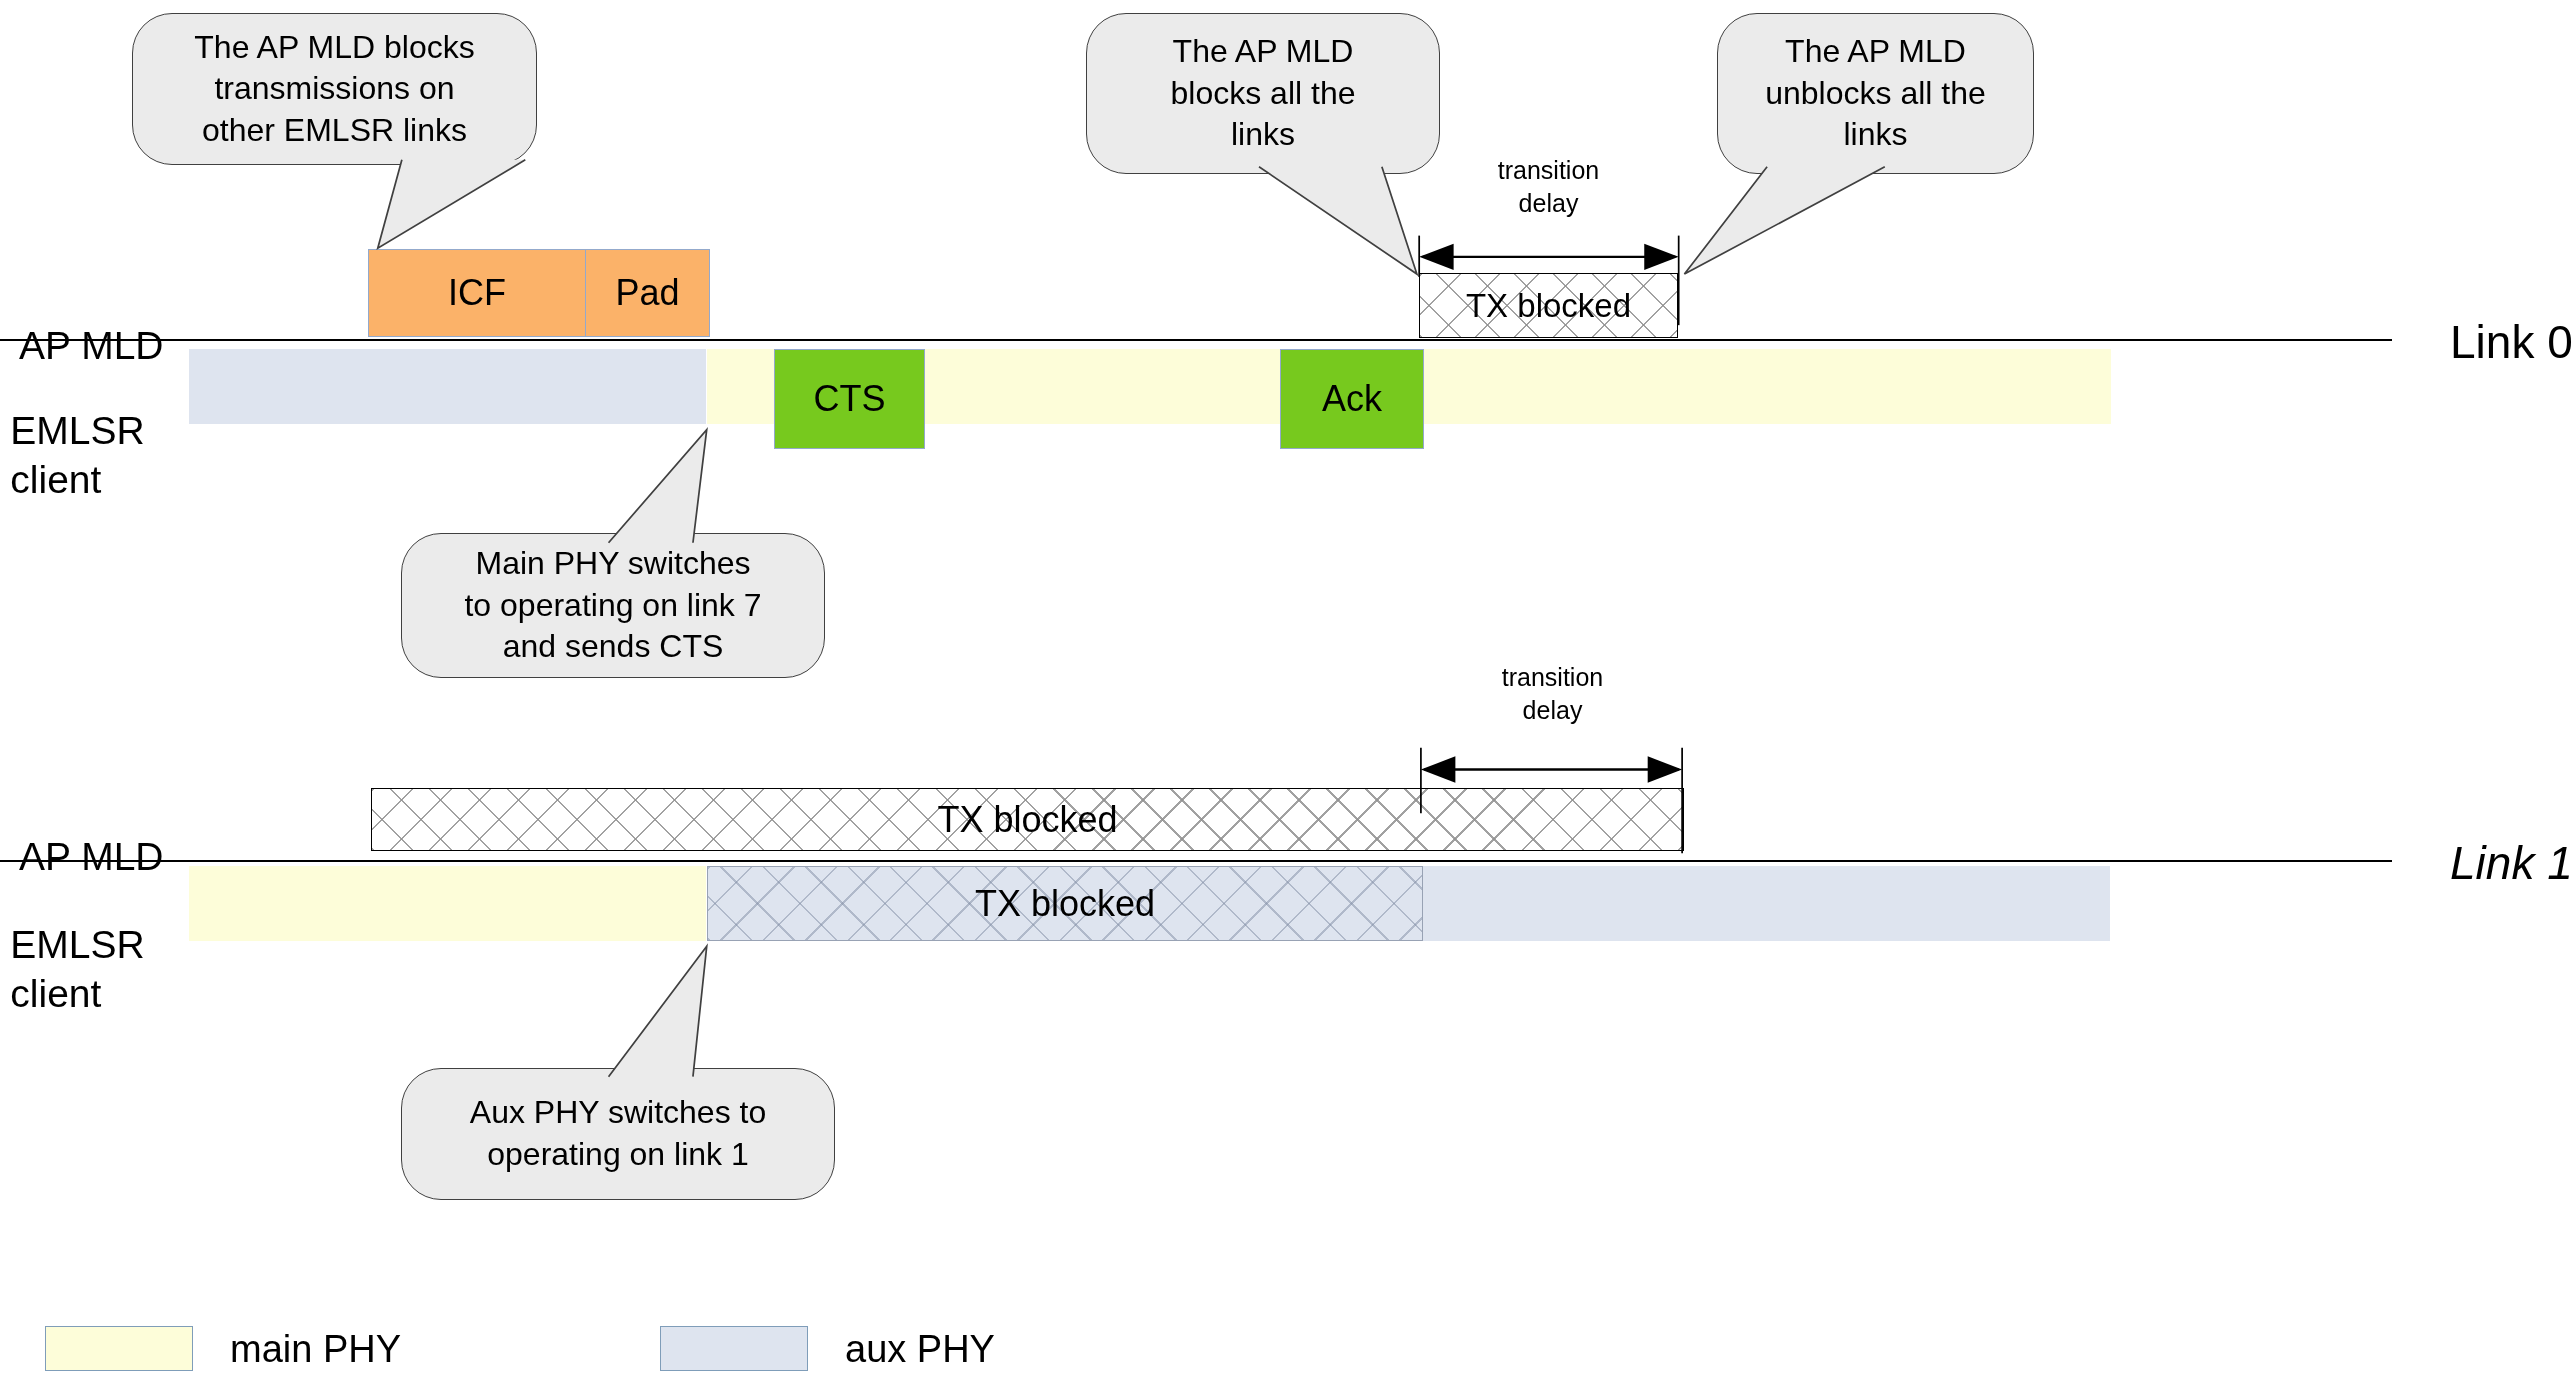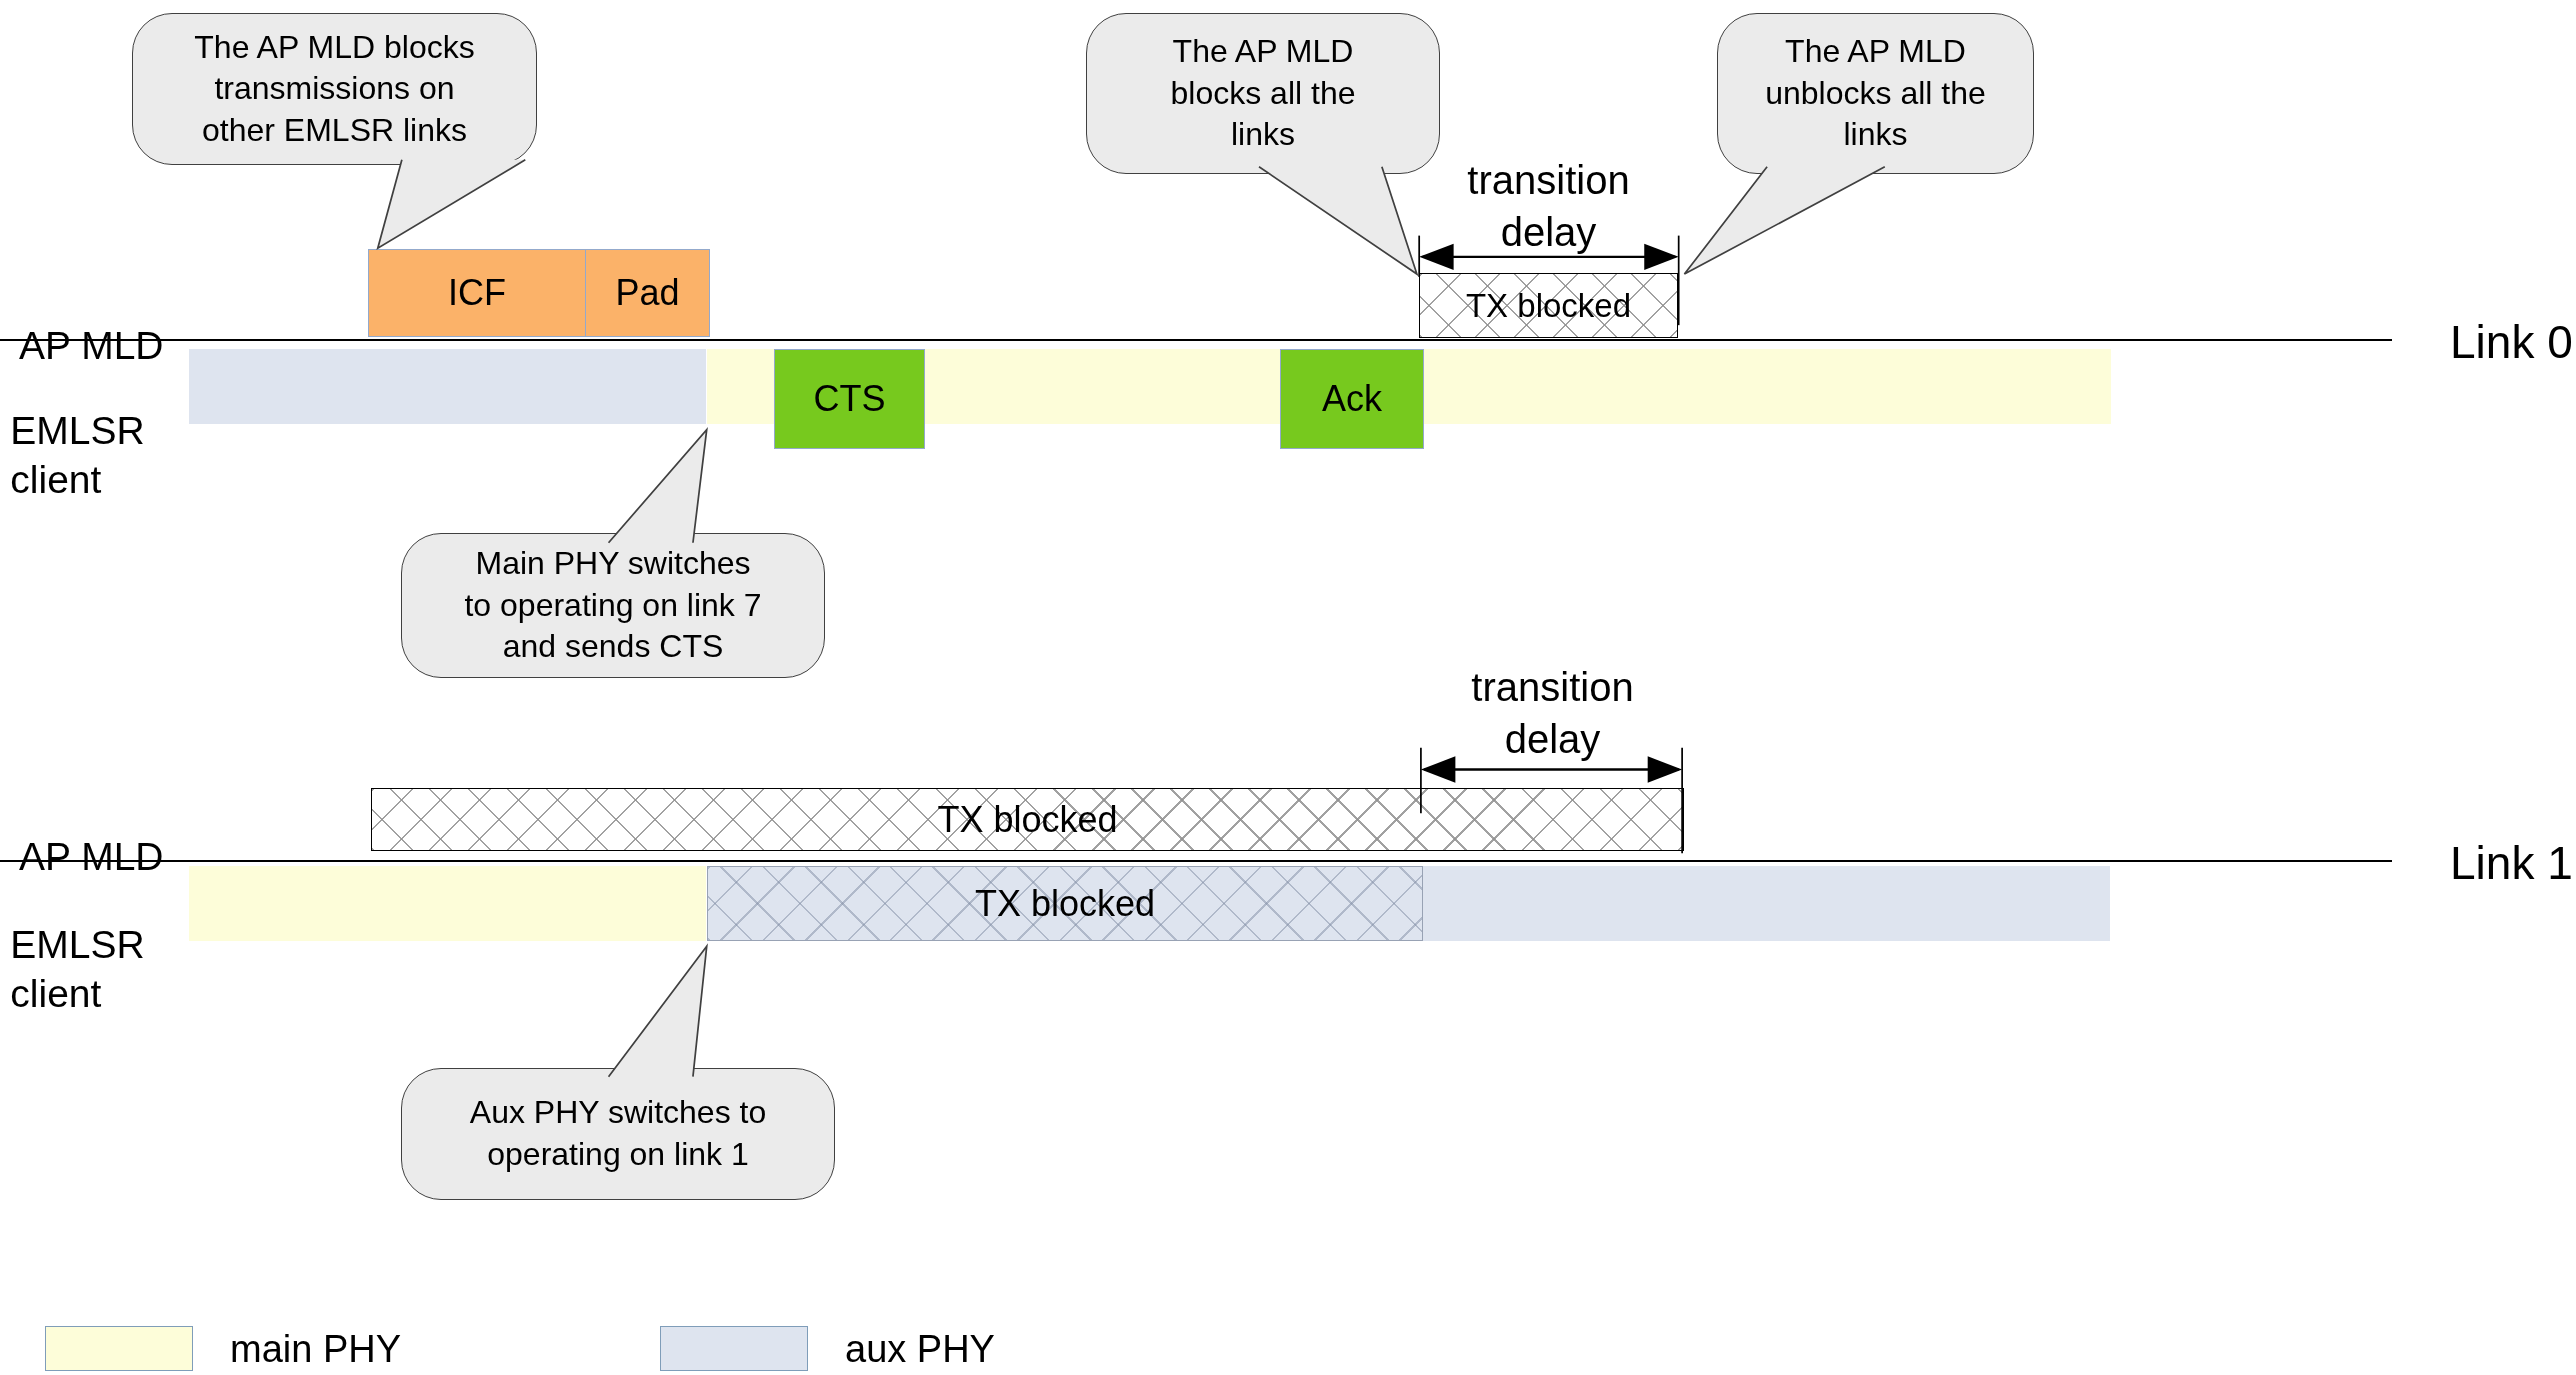--- a/index.html
+++ b/index.html
@@ -51,21 +51,21 @@
     display:flex;align-items:center;justify-content:center;
     font-size:36px;
     border:1.1px solid #98a2b4;
     box-sizing:border-box;
   }
   
   .rowlabel{position:absolute;font-size:39px;line-height:1.25;margin-top:40px;}
   .rowlabel.center{text-align:left;}
   .linklabel{position:absolute;font-size:46px;transform:translateY(-50%);}
   .sep{position:absolute;left:0;height:2.3px;background:#000;}
-  .td-label{position:absolute;width:321px;text-align:center;font-size:40px;line-height:1.3;}
+  .td-label{position:absolute;width:321px;text-align:center;font-size:25px;line-height:1.3;}
   
   .bubble{
     position:absolute;
     background:var(--bubble_fill);
     border:1.7px solid #404040;
     border-radius:40px;
     display:flex;align-items:center;justify-content:center;
     text-align:center;
     font-size:32px;line-height:1.3;
     box-sizing:border-box;
@@ -117,21 +117,21 @@
   <div class="td-label pre" style="left:1392px;top:661px;">transition
 delay</div>
 
   <div class="rowlabel" style="left:19px;top:793px;">AP MLD</div>
 
   <div class="txbox hatch-white" style="left:371px;top:788px;width:1313px;height:63px;font-size:36px;">
     <span>TX blocked</span>
   </div>
 
   <div class="sep" style="top:860px;width:2392px;"></div>
-  <div class="linklabel" style="left:2450px;top:863px;">Link 1</div>
+  <div class="linklabel" style="left:2450px;top:863px;font-style:italic;">Link 1</div>
 
   <div class="rowlabel center pre" style="left:10.3px;top:881px;width:161px;">EMLSR
 client</div>
 
   <div class="bar bar-main" style="left:189px;top:866px;width:517px;height:75px;"></div>
   <div class="txseg hatch-blue" style="left:707px;top:866px;width:716px;height:75px;">
     <span>TX blocked</span>
   </div>
   <div class="bar bar-aux" style="left:1423px;top:866px;width:687px;height:75px;"></div>
 

